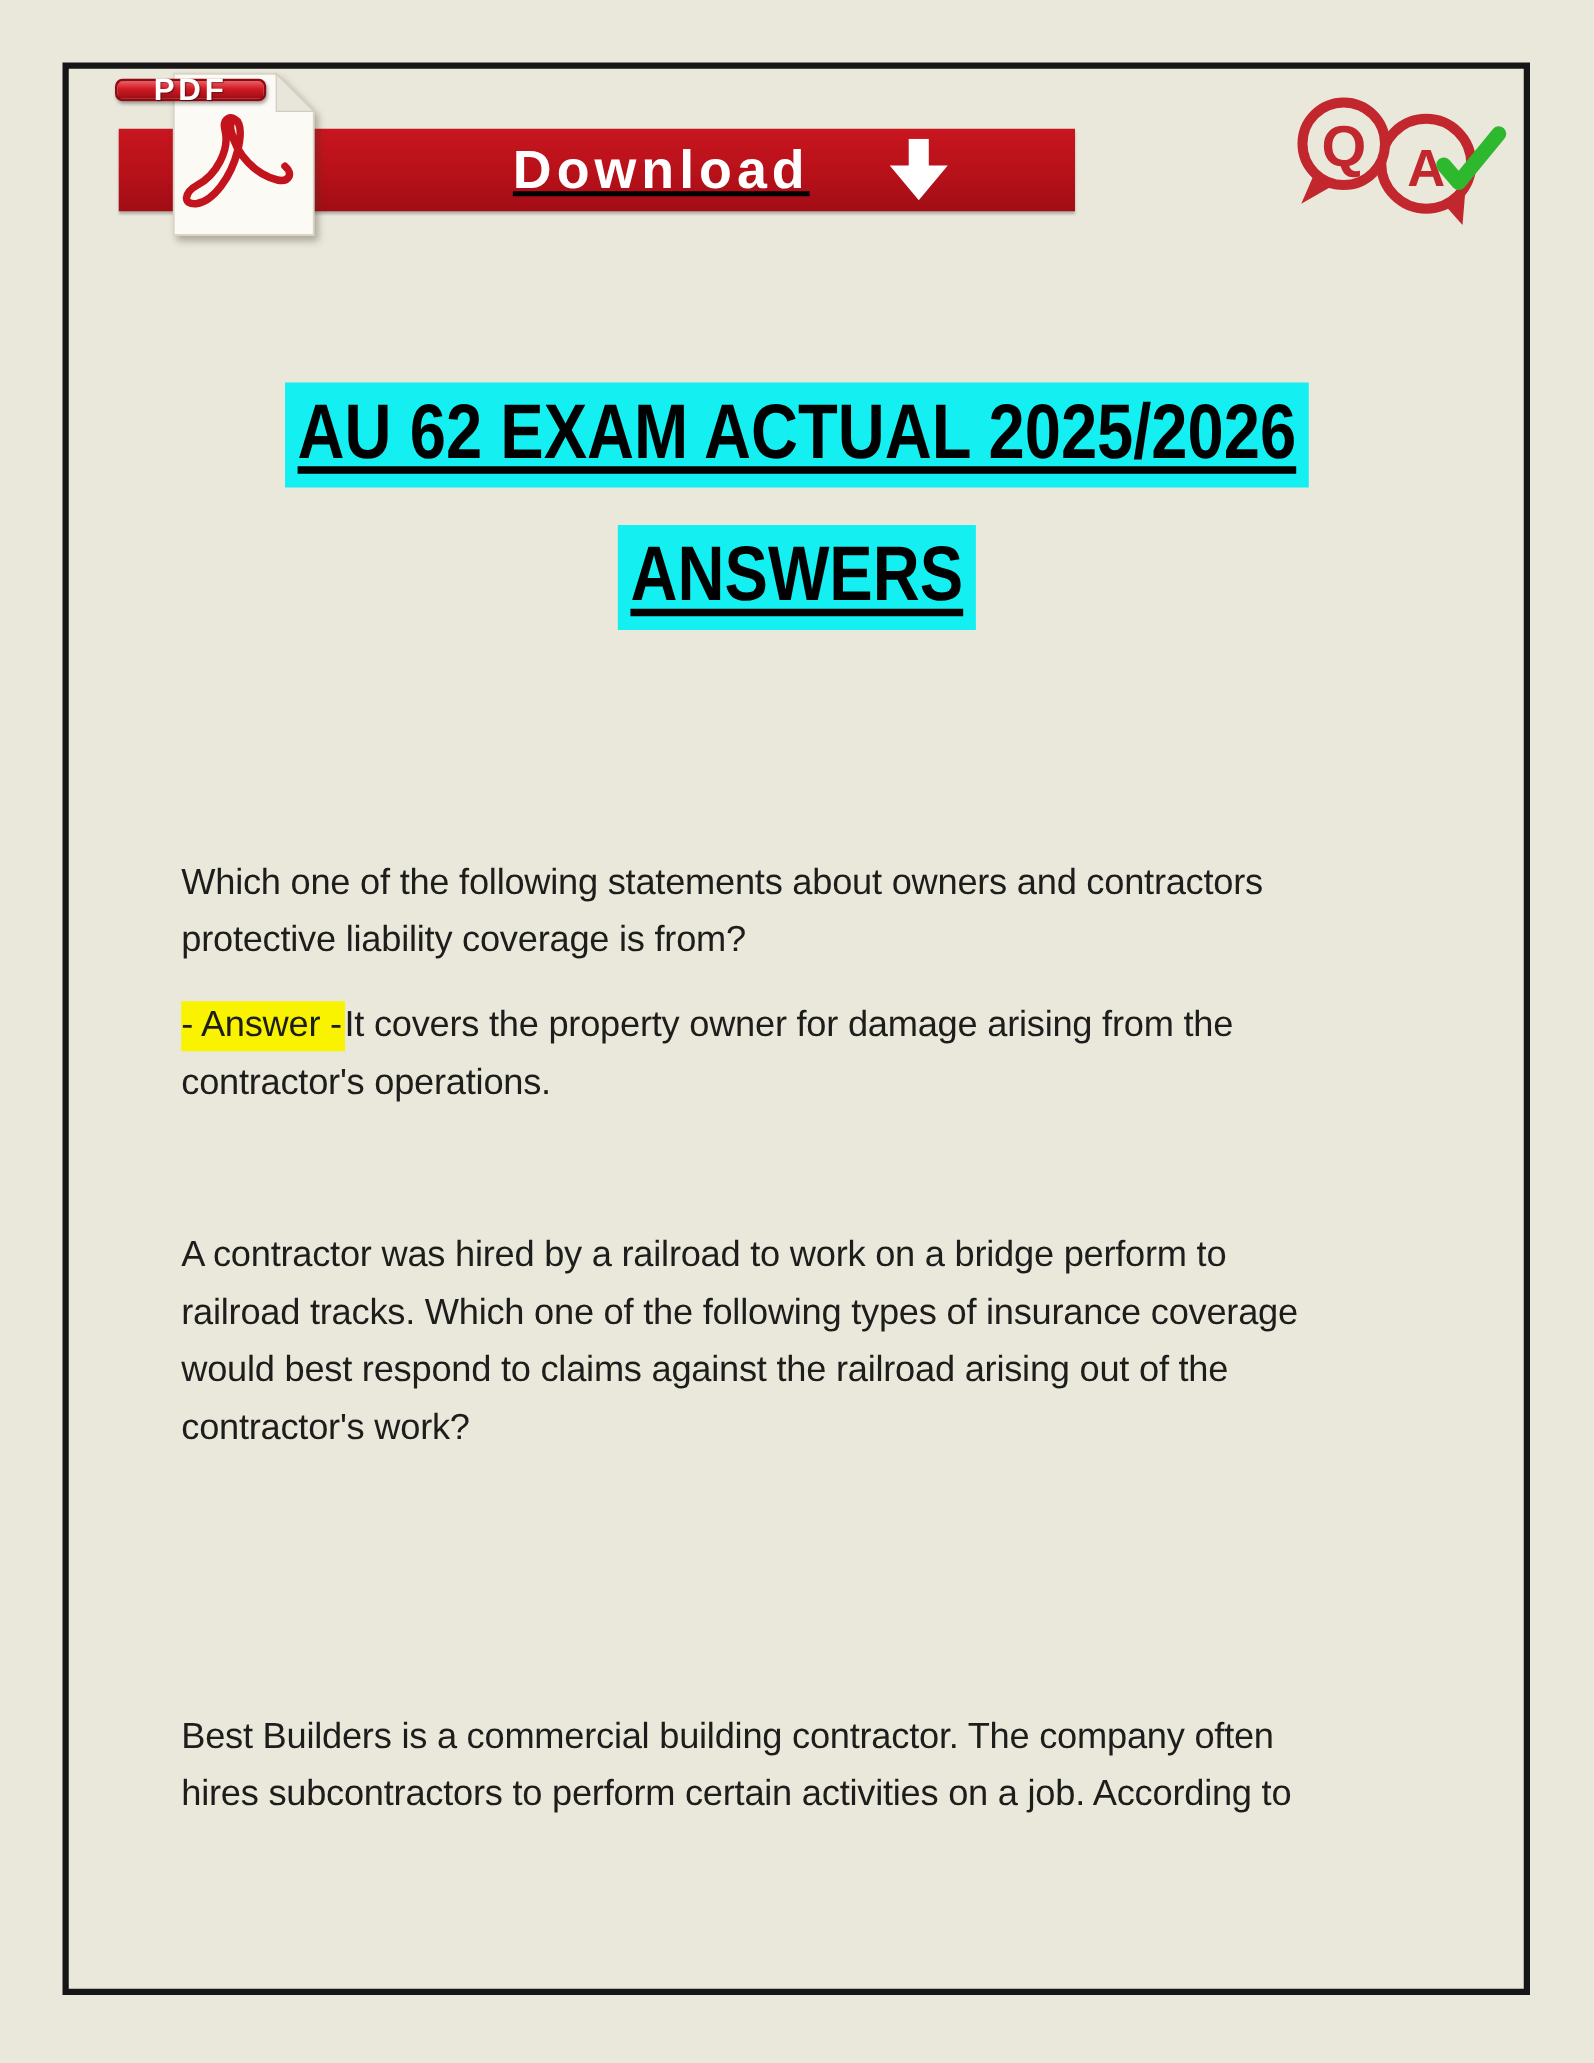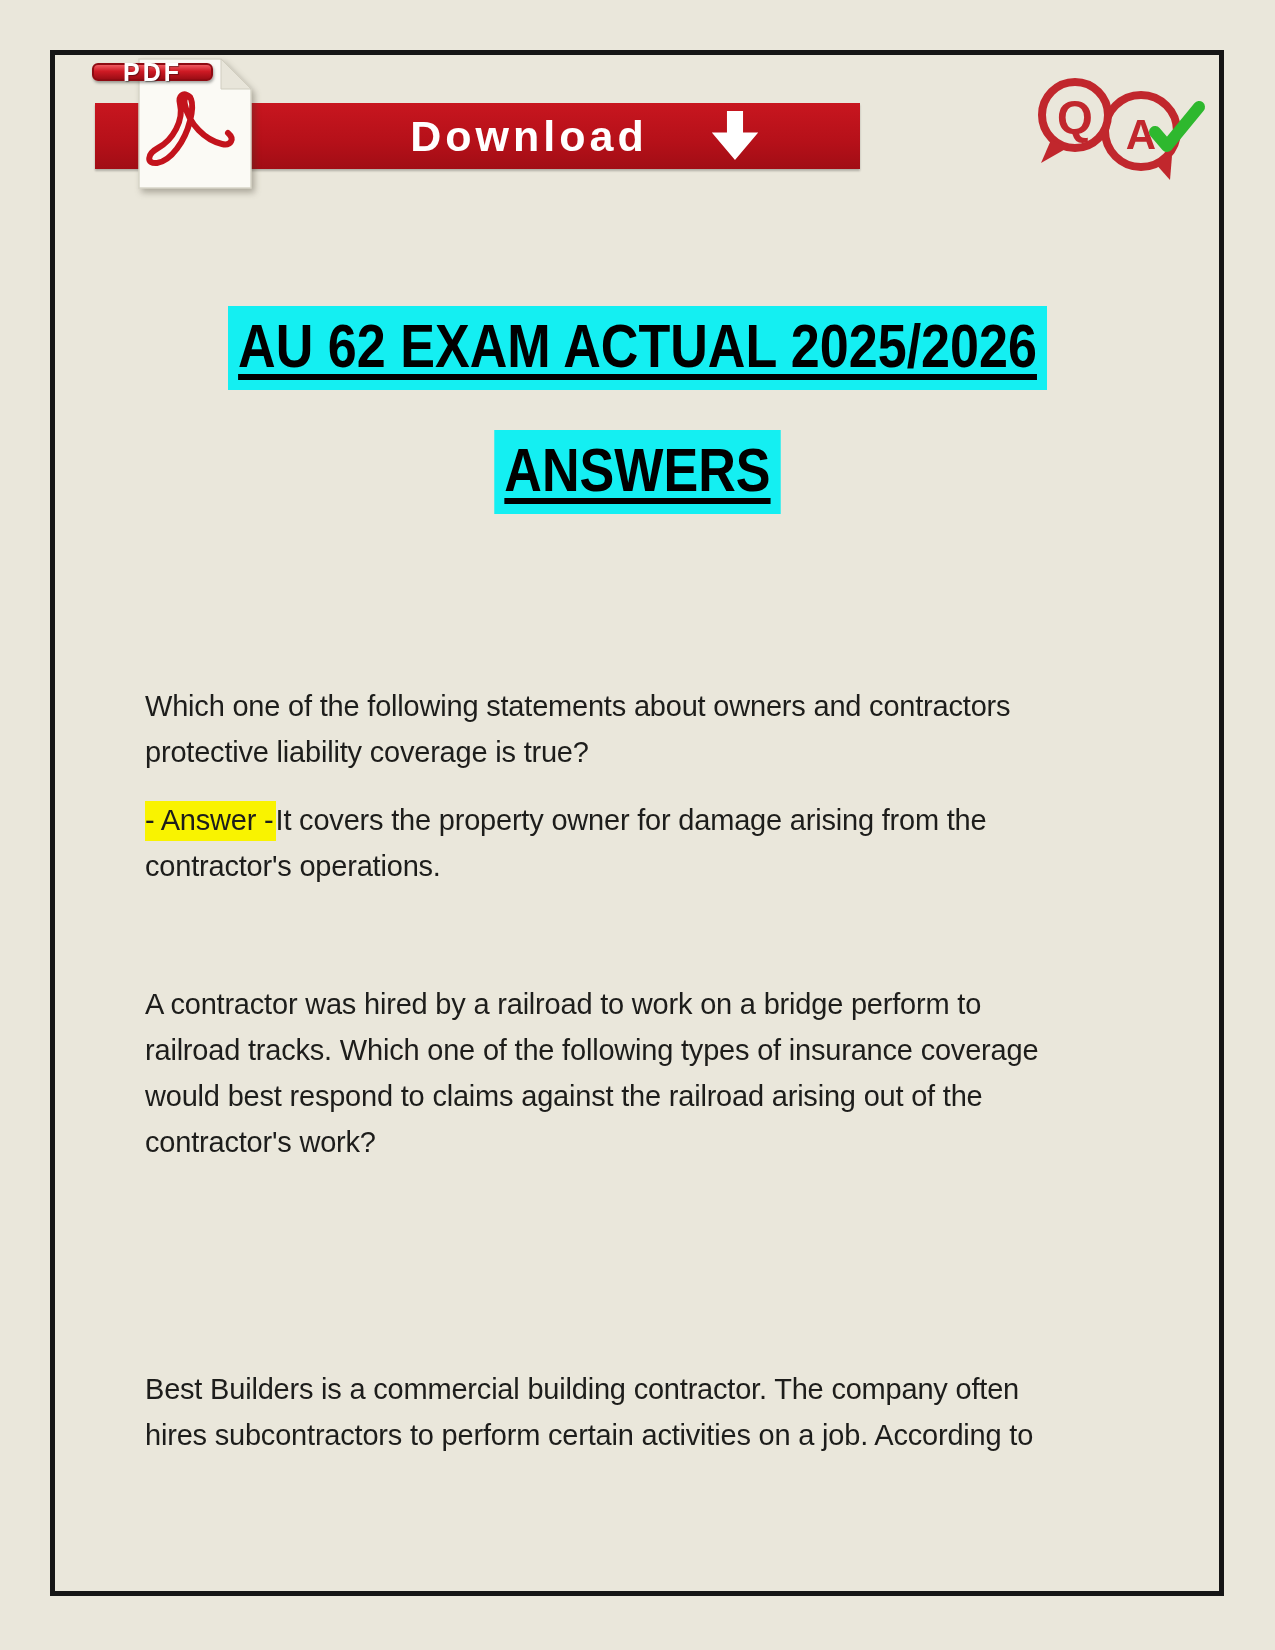--- a/index.html
+++ b/index.html
@@ -20,21 +20,21 @@
   }
 
   
   .banner {
     position: absolute; left: 95px; top: 103px;
     width: 765px; height: 66px;
     background: linear-gradient(180deg, #C8161F 0%, #B51019 60%, #A10D15 100%);
     box-shadow: 0 2px 2px rgba(0,0,0,0.25);
     display: flex; align-items: center; justify-content: center;
     gap: 62px; padding-left: 215px;
-    cursor: pointer; z-index: 1;
+    cursor: pointer; z-index: 1; text-decoration: underline;
   }
   .dl-text {
     color: #FFFFFF; font-weight: bold; font-size: 43px;
     letter-spacing: 4px;
   }
   .dl-arrow { width: 50px; height: 50px; display: block; }
 
   
   .pdf-file { position: absolute; left: 133px; top: 57px; width: 124px; height: 134px; z-index: 2;
     filter: drop-shadow(3px 4px 3px rgba(60,55,40,0.35)); }
@@ -52,21 +52,21 @@
   }
 
   
   .qa-logo { position: absolute; left: 1033px; top: 70px; width: 178px; height: 122px; z-index: 1; }
 
   
   .title-wrap {
     position: absolute; left: 50px; top: 306px; width: 1175px;
     text-align: center; z-index: 1;
   }
-  .title-line { margin-bottom: 40px; }
+  .title-line { margin-bottom: 30px; }
   .title-hl {
     display: inline-block;
     background: #14EFF2;
     color: #000;
     font-weight: bold;
     font-size: 62px;
     line-height: 1.0;
     padding: 9px 12px 13px 12px;
     text-decoration: underline;
     text-decoration-thickness: 6px;
@@ -131,21 +131,21 @@
     <text x="108" y="64" text-anchor="middle" dominant-baseline="central" font-family="Liberation Sans, sans-serif" font-weight="bold" font-size="42" fill="#C1272D">A</text>
     <polyline points="122,62 134,76 166,37" fill="none" stroke="#2EB82E" stroke-width="12" stroke-linecap="round" stroke-linejoin="round"></polyline>
   </svg>
 
   <div class="title-wrap">
     <div class="title-line"><span class="title-hl">AU 62 EXAM ACTUAL 2025/2026</span></div>
     <div class="title-line"><span class="title-hl">ANSWERS</span></div>
   </div>
 
   <div class="para q1">Which one of the following statements about owners and contractors
-protective liability coverage is true?</div>
+protective liability coverage is from?</div>
 
   <div class="para a1"><span class="hl-y">- Answer -</span><span class="ans-text">It covers the property owner for damage arising from the
 contractor's operations.</span></div>
 
   <div class="para q2">A contractor was hired by a railroad to work on a bridge perform to
 railroad tracks. Which one of the following types of insurance coverage
 would best respond to claims against the railroad arising out of the
 contractor's work?</div>
 
 

